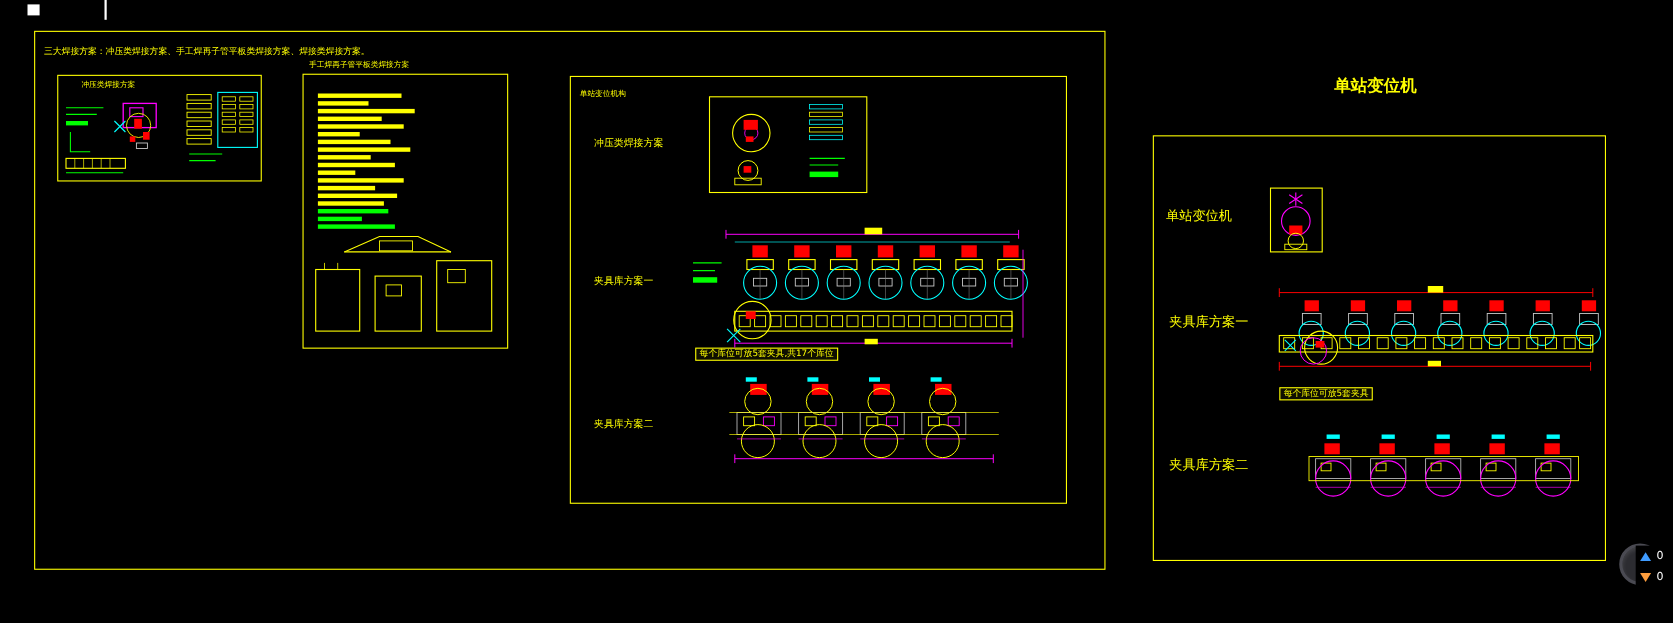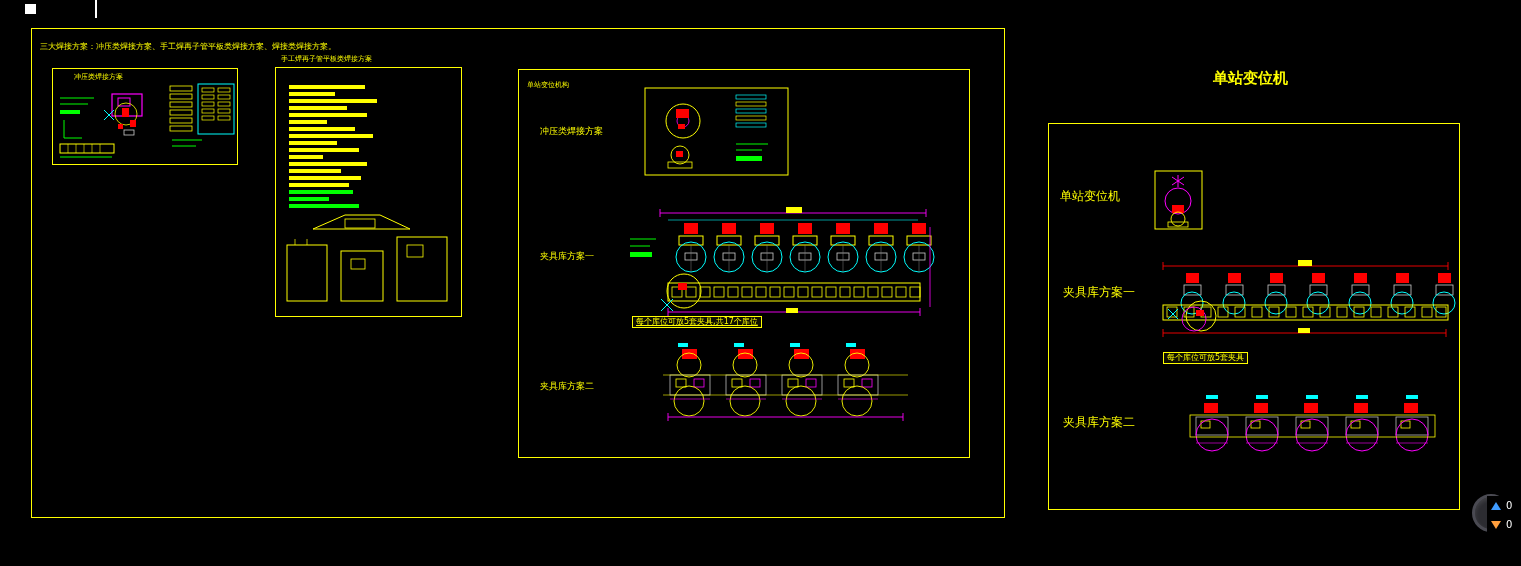--- a/index.html
+++ b/index.html
@@ -112,21 +112,21 @@
       <line x1="20" y1="172" x2="20" y2="178" stroke="#ffff00" stroke-width="0.7"></line>
       <line x1="32" y1="172" x2="32" y2="178" stroke="#ffff00" stroke-width="0.7"></line>
     </g>
   </svg>
 
   <div class="frame" style="left:518px;top:69px;width:452px;height:389px;"></div>
   <div class="label" style="left:527px;top:82px;font-size:7px;">单站变位机构</div>
   <div class="label" style="left:540px;top:127px;font-size:9px;">冲压类焊接方案</div>
   <div class="label" style="left:540px;top:252px;font-size:9px;">夹具库方案一</div>
   <div class="label" style="left:540px;top:382px;font-size:9px;">夹具库方案二</div>
-  <div class="hl" style="left:632px;top:316px;font-size:8px;text-decoration:underline;">每个库位可放5套夹具,共17个库位</div>
+  <div class="hl" style="left:632px;top:316px;font-size:8px;">每个库位可放5套夹具,共17个库位</div>
 
   <svg class="absvg" style="left:518px;top:69px;" width="452" height="389" viewBox="0 0 452 389">
     <defs>
       <g id="stA">
         <rect x="8" y="0" width="14" height="11" fill="#ff0000"></rect>
         <rect x="3" y="13" width="24" height="9" fill="none" stroke="#ffff00" stroke-width="1"></rect>
         <circle cx="15" cy="34" r="15" fill="none" stroke="#00ffff" stroke-width="1"></circle>
         <rect x="9" y="30" width="12" height="7" fill="none" stroke="#cccccc" stroke-width="0.8"></rect>
         <line x1="15" y1="22" x2="15" y2="49" stroke="#808080" stroke-width="0.5"></line>
       </g>

